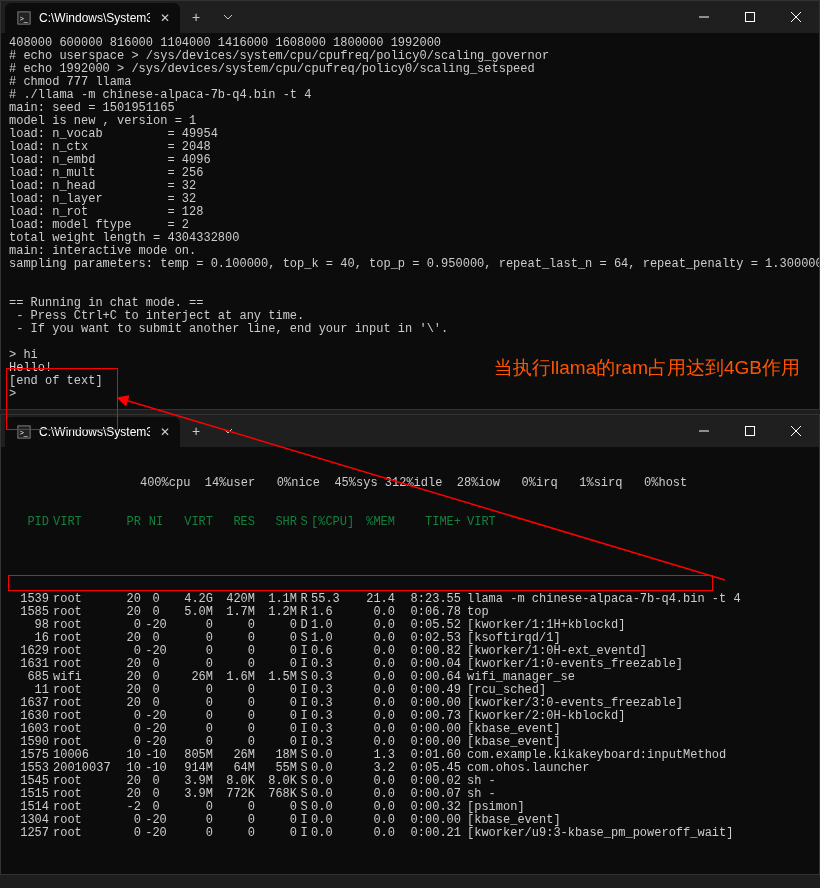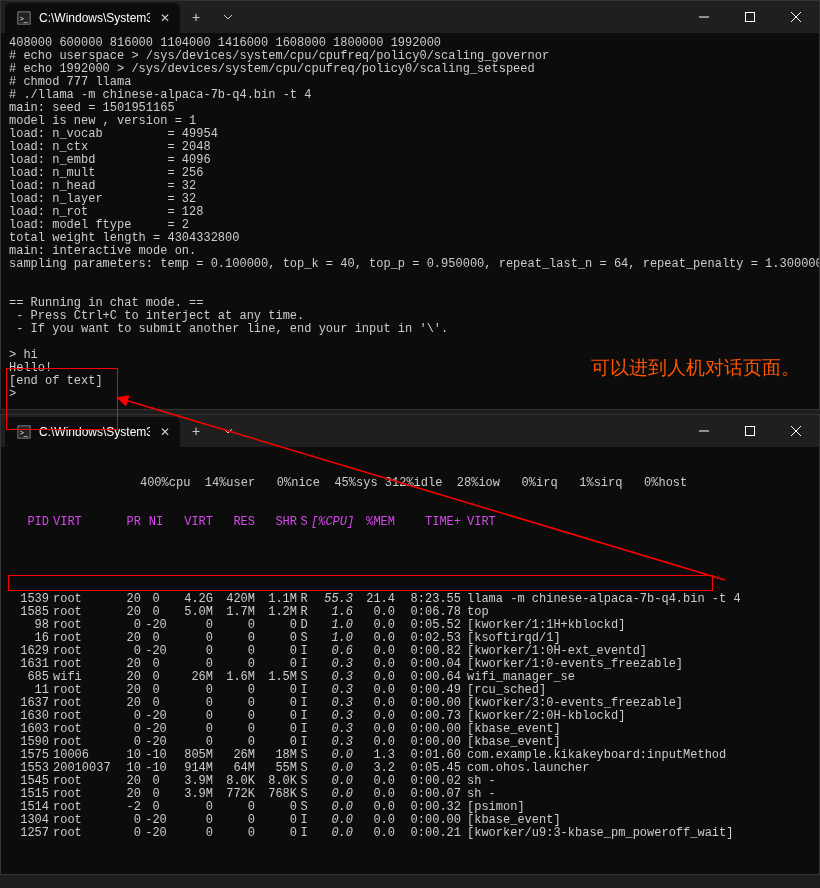--- a/index.html
+++ b/index.html
@@ -71,25 +71,25 @@
     .top-window { margin-bottom: 4px;}
     .proc-row { display:flex; }
     .c-pid { width: 40px; text-align:right;}
     .c-user{ width: 64px; }
     .c-pr  { width: 28px; text-align:right;}
     .c-ni  { width: 30px; text-align:center;}
     .c-virt{ width: 42px; text-align:right;}
     .c-res { width: 42px; text-align:right;}
     .c-shr { width: 42px; text-align:right;}
     .c-s   { width: 14px; text-align:center;}
-    .c-cpu { width: 42px; text-align:right;font-style:italic;}
+    .c-cpu { width: 42px; }
     .c-mem { width: 42px; text-align:right;}
     .c-time{ width: 66px; text-align:right;}
     .c-args{ padding-left: 6px; flex:1; white-space:nowrap; overflow:hidden;}
-    .hdr-line{ color:#d946ef;}
+    .hdr-line{ color:#15803d;}
     .summary { white-space:pre;text-align:center; }
   </style>
 </head>
 <body>
 
 <div class="window top-window">
   <div class="titlebar">
     <div class="tab">
       <span class="tab-icon">
         <svg viewBox="0 0 16 16">
@@ -217,14 +217,14 @@
 <svg class="arrow" style="left:115px; top:395px; width:620px; height:195px;">
   <defs>
       <marker id="ah" markerWidth="8" markerHeight="8" refX="2" refY="4" orient="auto">
         <path d="M0,0 L8,4 L0,8 Z" fill="#ff0000"></path>
       </marker>
     </defs>
   <line x1="610" y1="185" x2="10" y2="5" stroke="#ff0000" stroke-width="1.5" marker-end="url(#ah)"></line>
 </svg>
 
 <div class="annotation" style="left:400px; top:355px; width:400px;">
-  <div>可以进到人机对话页面。</div>
+  <div>当执行llama的ram占用达到4GB作用</div>
 </div>
 
 </body></html>

